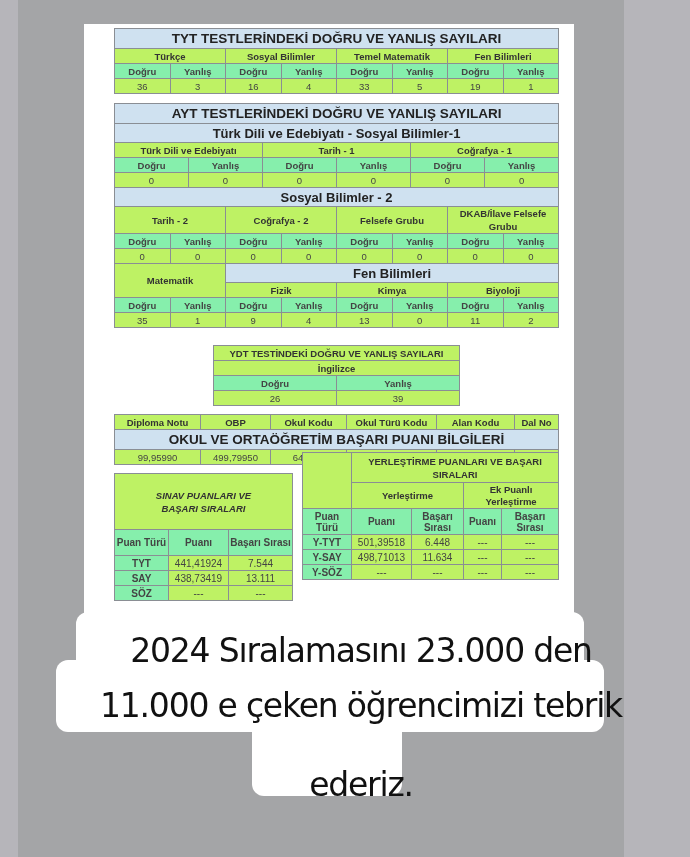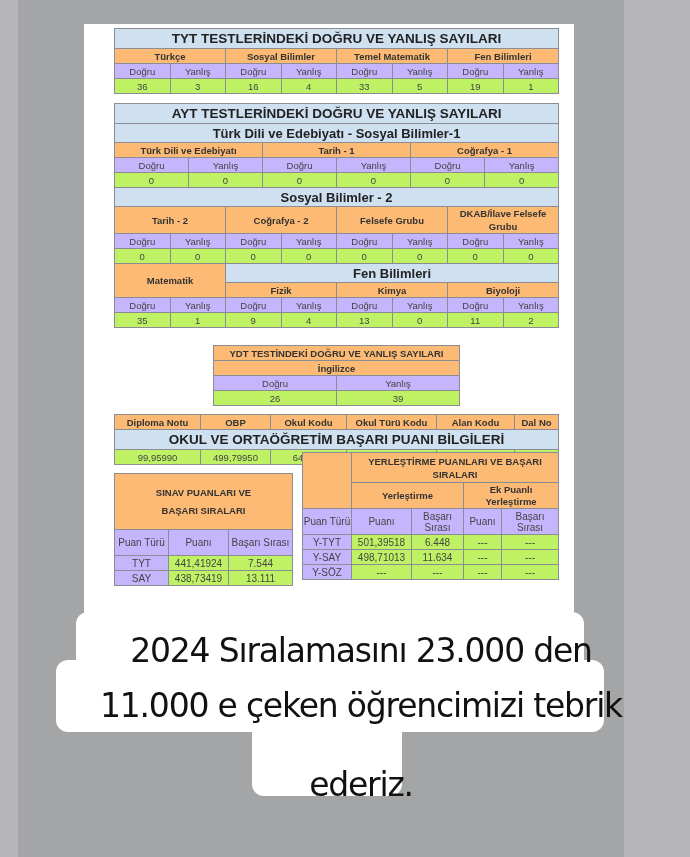--- a/index.html
+++ b/index.html
@@ -18,23 +18,23 @@
   }
   table {
     border-collapse:collapse; table-layout:fixed;
     position:absolute; font-size:9.5px; color:#333;
   }
   td {
     border:1px solid #8a8e94; text-align:center; padding:0; height:14px;
     line-height:13px; overflow:hidden;
   }
   .h-main { background:#cfe1f0; font-weight:bold; font-size:13.5px; color:#222; height:19px; }
-  .h-sub  { background:#fdba74; font-weight:bold; font-size:9.5px; color:#333;margin-left:20px; }
+  .h-sub  { background:#bef264; font-weight:bold; font-size:9.5px; color:#333;margin-left:20px; }
   .h-sub2 { background:#cfe1f0; font-weight:bold; font-size:13px; color:#222; height:18px; }
-  .h-col  { background:#c4b5fd; color:#444; }
+  .h-col  { background:#86efac; color:#444;font-weight:bold; }
   .v      { background:#bef264; color:#444; }
   .caption {
     position:absolute; left:16px; width:690px; text-align:center;
     font-family:"DejaVu Sans", sans-serif; font-size:33px; color:#111;
     line-height:50px; letter-spacing:-1.2px;
   }
   .cap-box { position:absolute; background:#fff; border-radius:12px; }
 </style>
 </head>
 <body>
@@ -228,36 +228,41 @@
   </table>
 
 <table style="left:114px; top:473px; width:178px; font-size:10px;">
   <colgroup>
       <col style="width:54px">
       <col style="width:60px">
       <col style="width:64px">
     </colgroup>
   <tbody>
       <tr style="height:56px">
-        <td colspan="3" class="h-sub" style="padding:0 30px; line-height:18px;">SINAV PUANLARI VE BAŞARI SIRALARI</td>
+        <td colspan="3" class="h-sub" style="padding:0 30px; line-height:13px;font-style:italic;">SINAV PUANLARI VE BAŞARI SIRALARI</td>
       </tr>
   <tr style="height:26px">
     <td class="h-col" style="line-height:11px">Puan Türü</td>
     <td class="h-col">Puanı</td>
     <td class="h-col" style="line-height:11px">Başarı Sırası</td>
   </tr>
   <tr>
     <td class="h-col">TYT</td>
     <td class="v">441,41924</td>
     <td class="v">7.544</td>
   </tr>
   <tr>
     <td class="h-col">SAY</td>
     <td class="v">438,73419</td>
     <td class="v">13.111</td>
+  </tr>
+  <tr>
+    <td class="h-col">SÖZ</td>
+    <td class="v">---</td>
+    <td class="v">---</td>
   </tr>
 </tbody>
   </table>
 
 <table style="left:302px; top:452px; width:256px; font-size:10px;padding-left:12px;">
   <colgroup>
     <col style="width:49px">
       <col style="width:60px">
       <col style="width:52px">
     <col style="width:38px">

